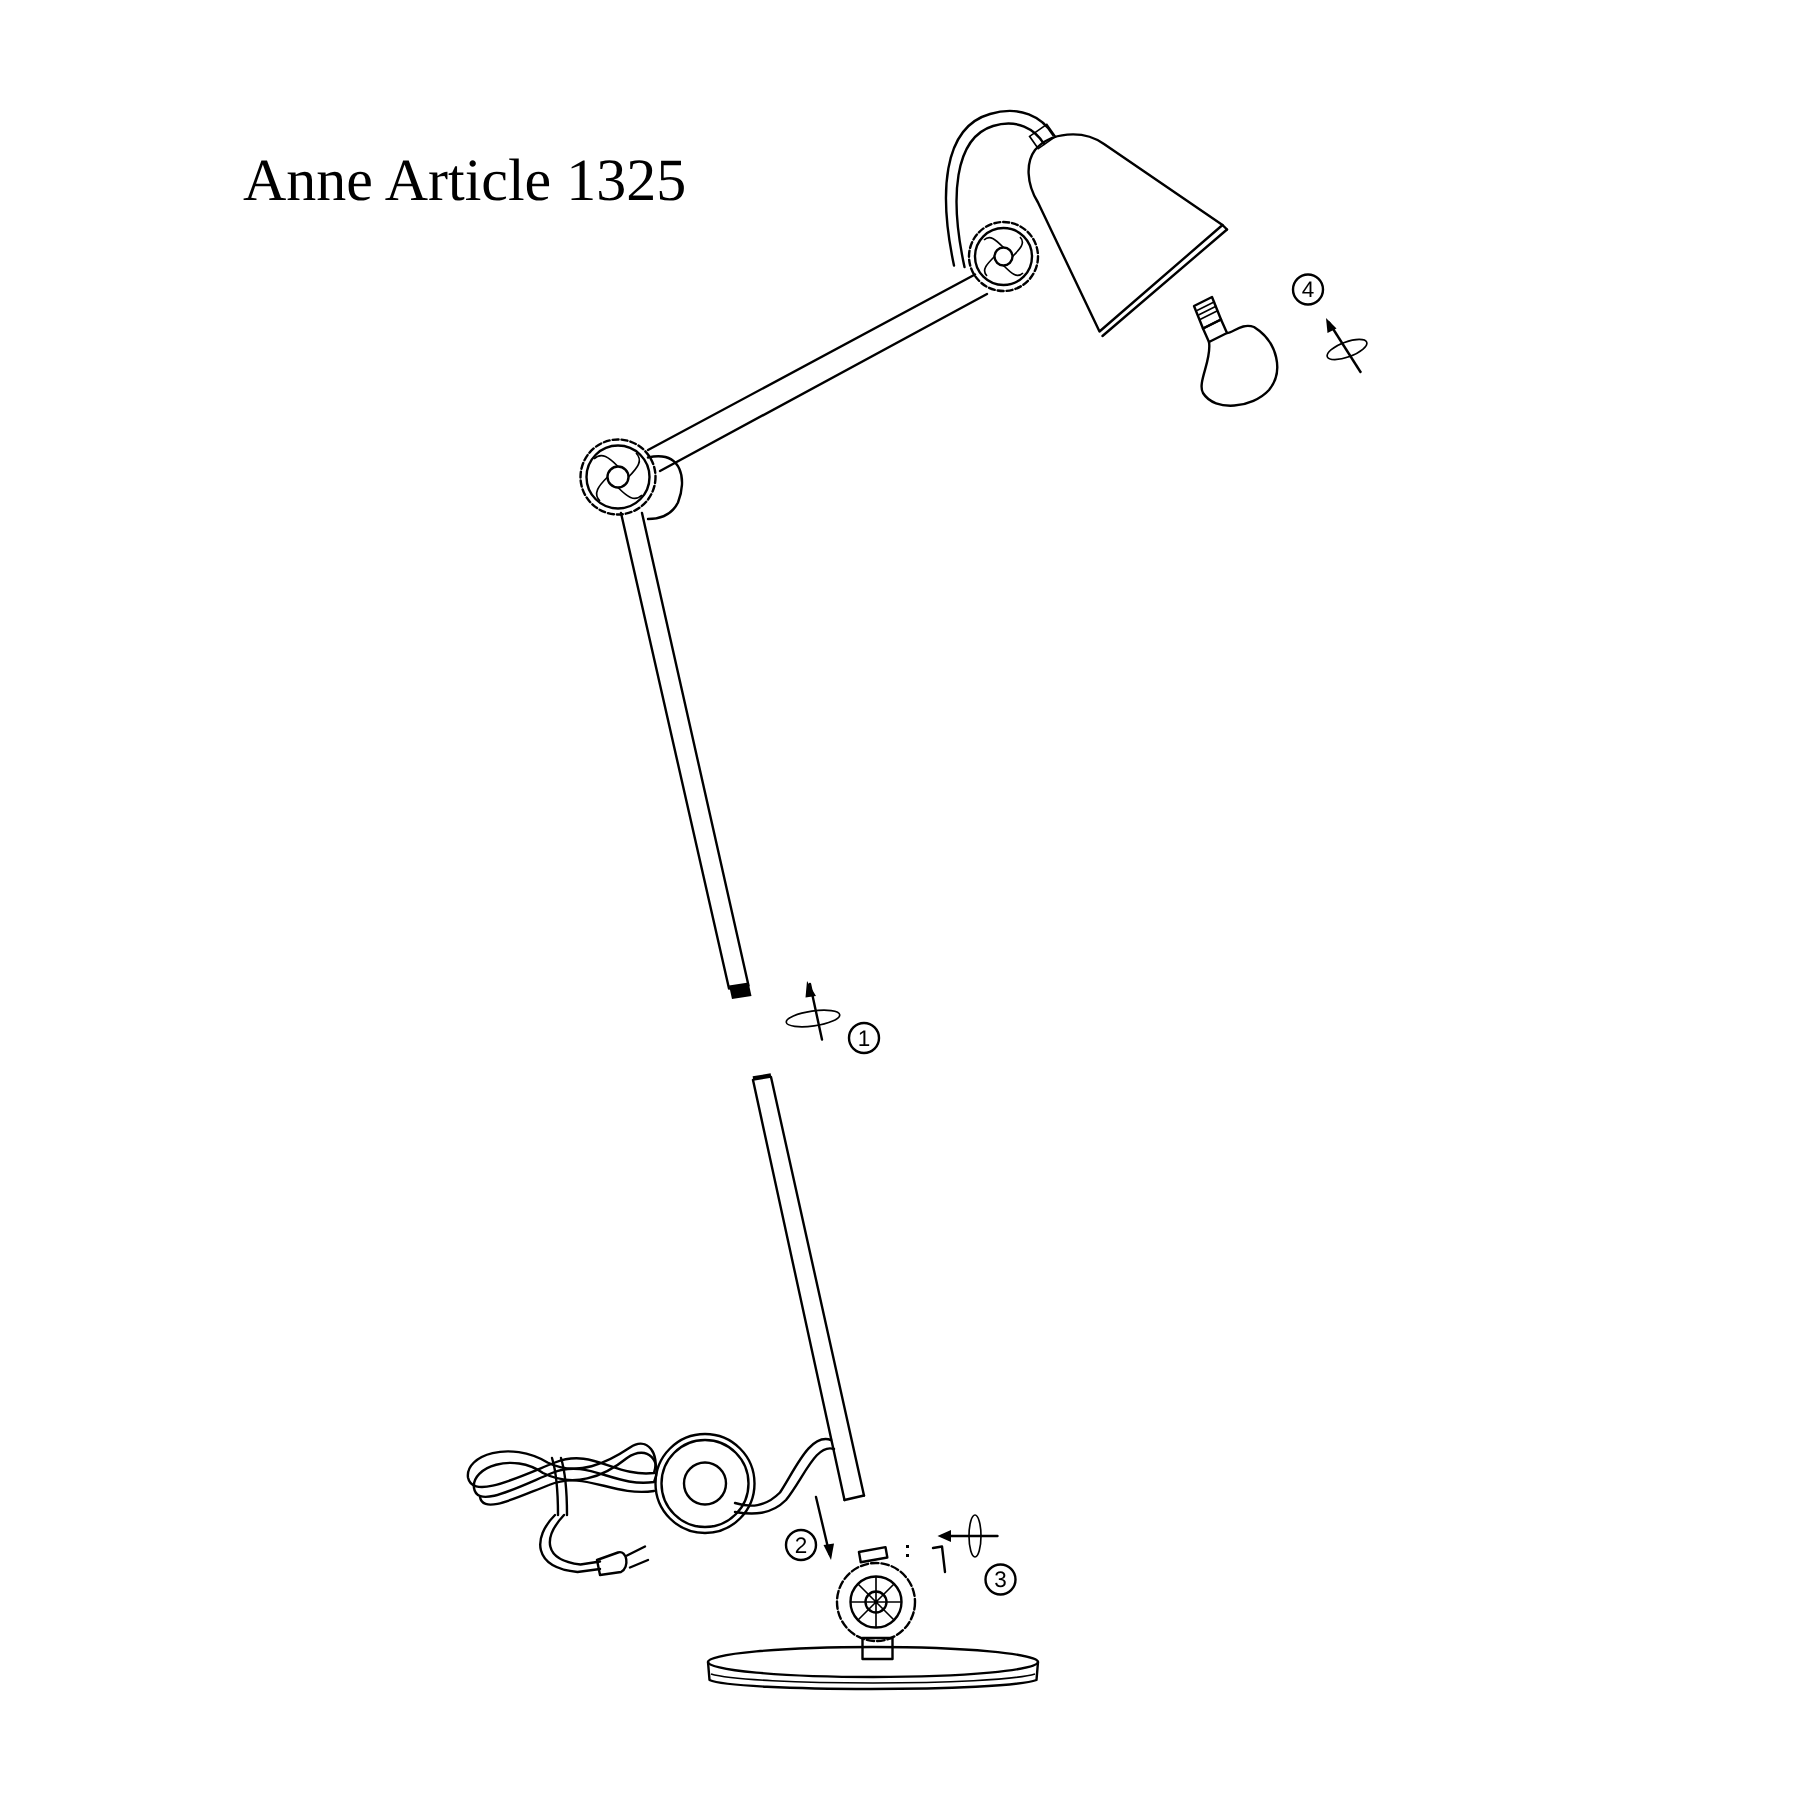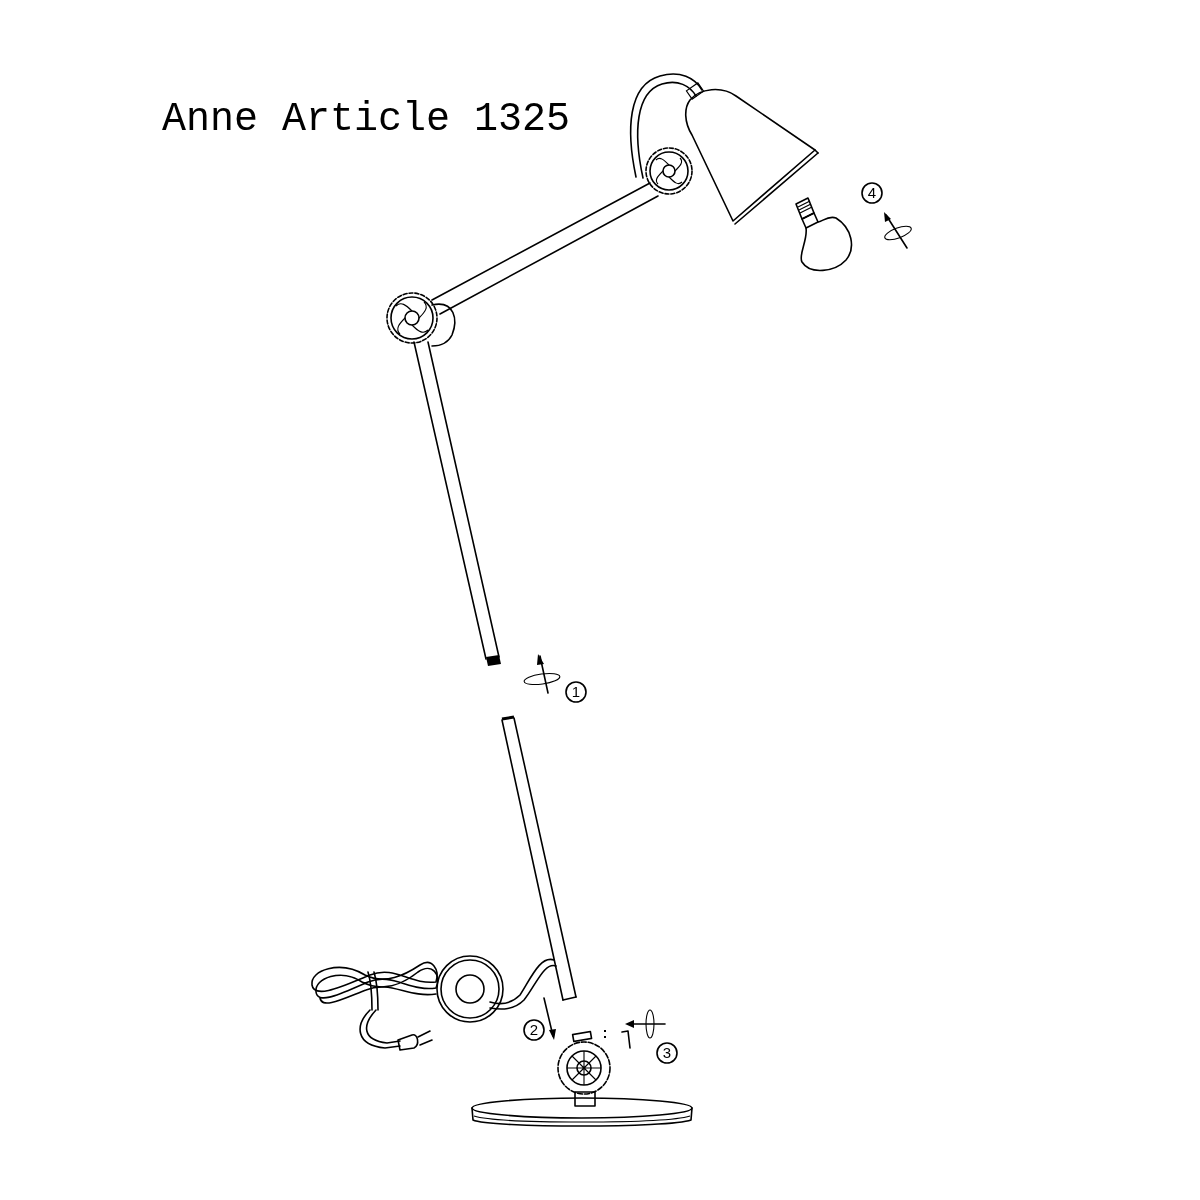--- a/index.html
+++ b/index.html
@@ -1,19 +1,19 @@
 <!DOCTYPE html>
 <html><head>
   <meta charset="utf-8">
   <style>
     html, body { margin: 0; padding: 0; background: #ffffff; }
     body { width: 1200px; height: 1200px; position: relative; overflow: hidden; }
     .title {
       position: absolute; left: 162px; top: 100px;
-      font-family: Liberation Mono, monospace;
+      font-family: Liberation Serif, serif;
       font-size: 40px; color: #000000; line-height: 1;
       white-space: nowrap;
     }
     svg.diagram { position: absolute; left: 0; top: 0; }
     .ln { fill: none; stroke: #000; stroke-width: 1.6; stroke-linejoin: round; stroke-linecap: round; }
     .lt { fill: none; stroke: #000; stroke-width: 1.1; }
     .step-num {
       font-family: "Liberation Sans", sans-serif; font-size: 15px; fill: #000;
     }
   </style>

